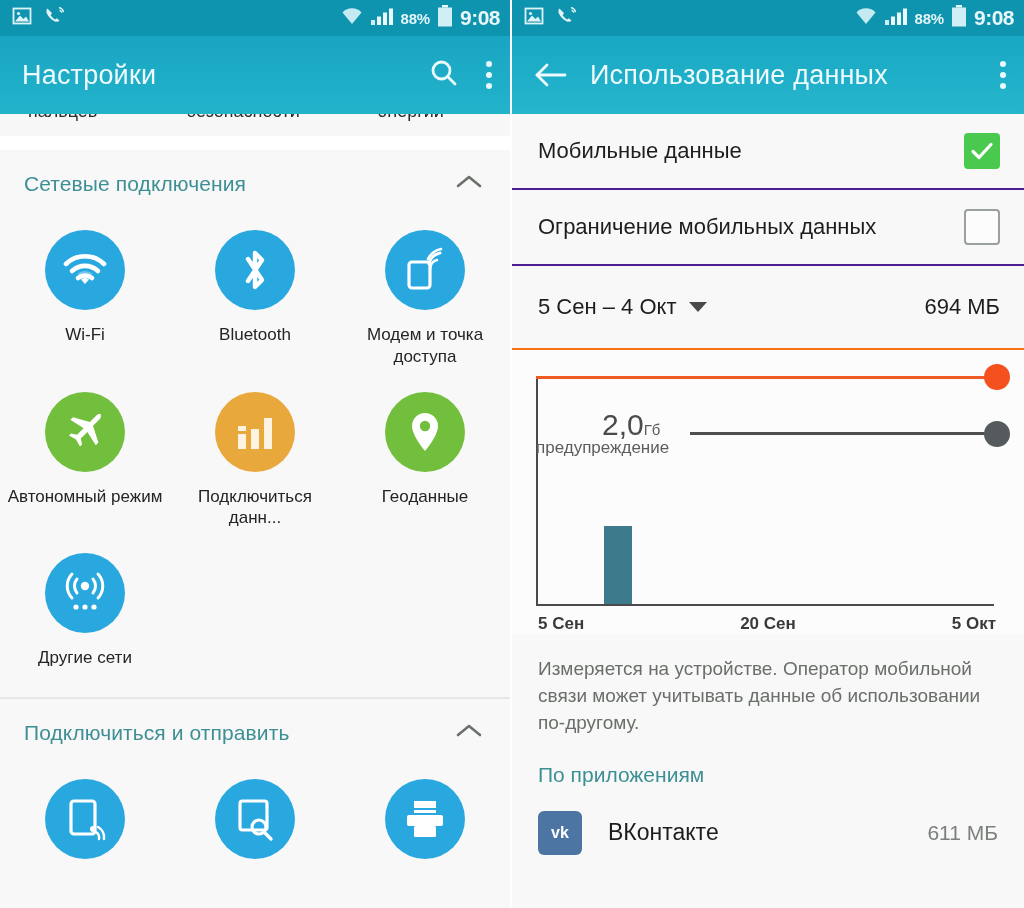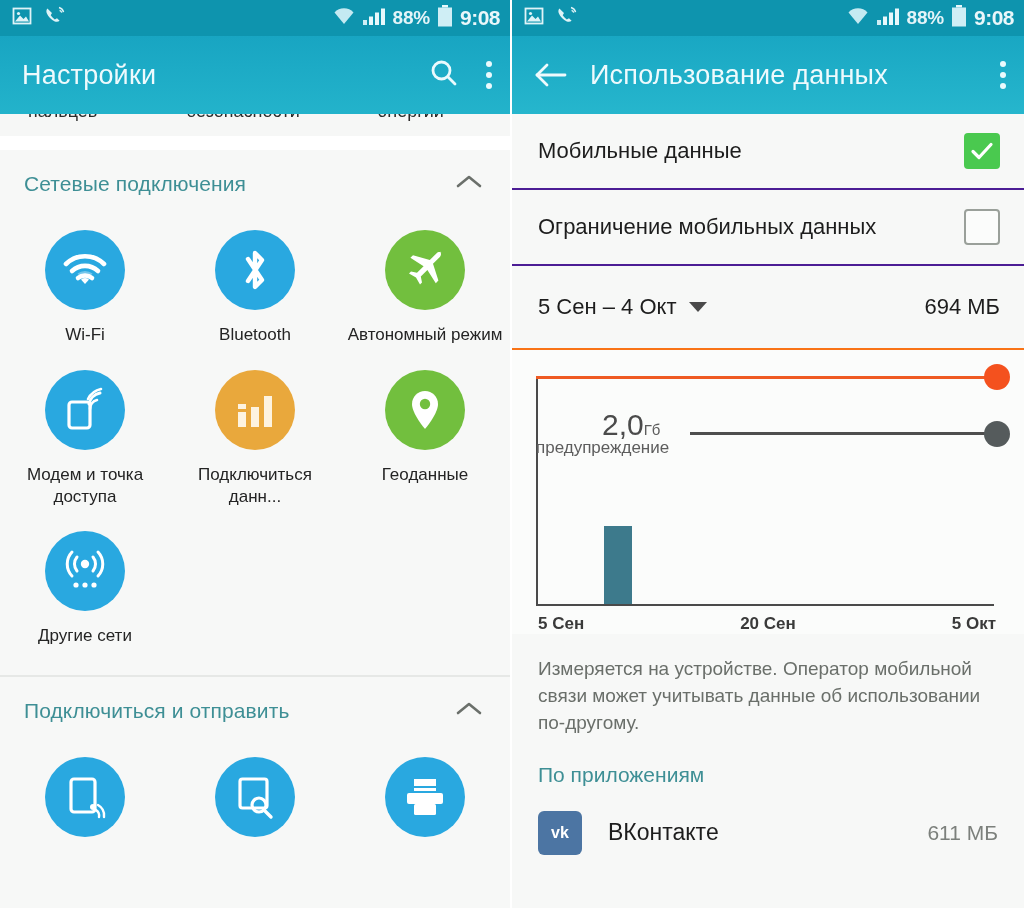--- a/index.html
+++ b/index.html
@@ -14,21 +14,21 @@
   .panel.left { border-right: 2px solid #ffffff; }
 
   
   .statusbar {
     height: 36px; background: #0e94ae;
     display: flex; align-items: center; padding: 0 10px 0 12px;
     color: #dff3f7;
   }
   .sb-left { display: flex; align-items: center; gap: 12px; }
   .sb-right { margin-left: auto; display: flex; align-items: center; gap: 7px; }
-  .sb-text { font-size: 19px; font-weight: bold; color: #e4f4f8; letter-spacing: -0.2px; }
+  .sb-text { font-size: 15px; font-weight: bold; color: #e4f4f8; letter-spacing: -0.2px; }
   .sb-time { font-size: 21px; font-weight: bold; color: #eaf7fa; letter-spacing: -0.5px; }
 
   
   .appbar {
     height: 78px; background: #1aa9c4;
     display: flex; align-items: center; padding: 0 18px 0 22px;
     position: relative;
   }
   .appbar.left-bar { background: linear-gradient(180deg,#18a5c2 0%, #23b3cb 100%); }
   .appbar.right-bar { background: linear-gradient(180deg,#19a7c3 0%, #26b6cd 100%); }
@@ -257,38 +257,38 @@
         <div class="tile">
           <div class="tile-ic ic-blue">
             <svg width="34" height="48" viewBox="0 0 34 48">
                 <path d="M10 13 L24 34 L17 41 L17 7 L24 14 L10 35" fill="none" stroke="#ffffff" stroke-width="4.4" stroke-linecap="round" stroke-linejoin="round"></path>
               </svg>
           </div>
           <div class="tile-label">Bluetooth</div>
         </div>
 
         <div class="tile">
-          <div class="tile-ic ic-green">
-            <svg width="46" height="46" viewBox="0 0 46 46">
-                <path d="M40 6c-1.6-1.6-4-1.2-5.6.4l-6.6 6.6L11 8.2 8.4 10.8l13.2 8.4-6.6 6.6-6-1.2-2 2 7 4 4 7 2-2-1.2-6 6.6-6.6 8.4 13.2 2.6-2.6-5.4-16.8 6.6-6.6c1.6-1.6 2-4 .4-5.6Z" fill="#ffffff"></path>
-              </svg>
-          </div>
-          <div class="tile-label">Автономный режим</div>
-        </div>
-
-        <div class="tile">
           <div class="tile-ic ic-blue">
             <svg width="46" height="46" viewBox="0 0 46 46">
                 <rect x="7" y="15" width="21" height="26" rx="3" fill="none" stroke="#ffffff" stroke-width="3.2"></rect>
                 <path d="M27 17 A14 14 0 0 1 38 6" fill="none" stroke="#ffffff" stroke-width="3" stroke-linecap="round"></path>
                 <path d="M26 12 A19 19 0 0 1 39 2" fill="none" stroke="#ffffff" stroke-width="2.6" stroke-linecap="round"></path>
                 <path d="M28 22 A9 9 0 0 1 35 13" fill="none" stroke="#ffffff" stroke-width="2.6" stroke-linecap="round"></path>
               </svg>
           </div>
           <div class="tile-label">Модем и точка доступа</div>
+        </div>
+
+        <div class="tile">
+          <div class="tile-ic ic-green">
+            <svg width="46" height="46" viewBox="0 0 46 46">
+                <path d="M40 6c-1.6-1.6-4-1.2-5.6.4l-6.6 6.6L11 8.2 8.4 10.8l13.2 8.4-6.6 6.6-6-1.2-2 2 7 4 4 7 2-2-1.2-6 6.6-6.6 8.4 13.2 2.6-2.6-5.4-16.8 6.6-6.6c1.6-1.6 2-4 .4-5.6Z" fill="#ffffff"></path>
+              </svg>
+          </div>
+          <div class="tile-label">Автономный режим</div>
         </div>
 
         <div class="tile">
           <div class="tile-ic ic-orange">
             <svg width="42" height="40" viewBox="0 0 42 40">
                 <rect x="4" y="22" width="8" height="15" fill="#fdf3e0"></rect>
                 <rect x="4" y="14" width="8" height="5" fill="#fdf3e0"></rect>
                 <rect x="17" y="17" width="8" height="20" fill="#fdf3e0"></rect>
                 <rect x="30" y="6" width="8" height="31" fill="#fdf3e0"></rect>
               </svg>

